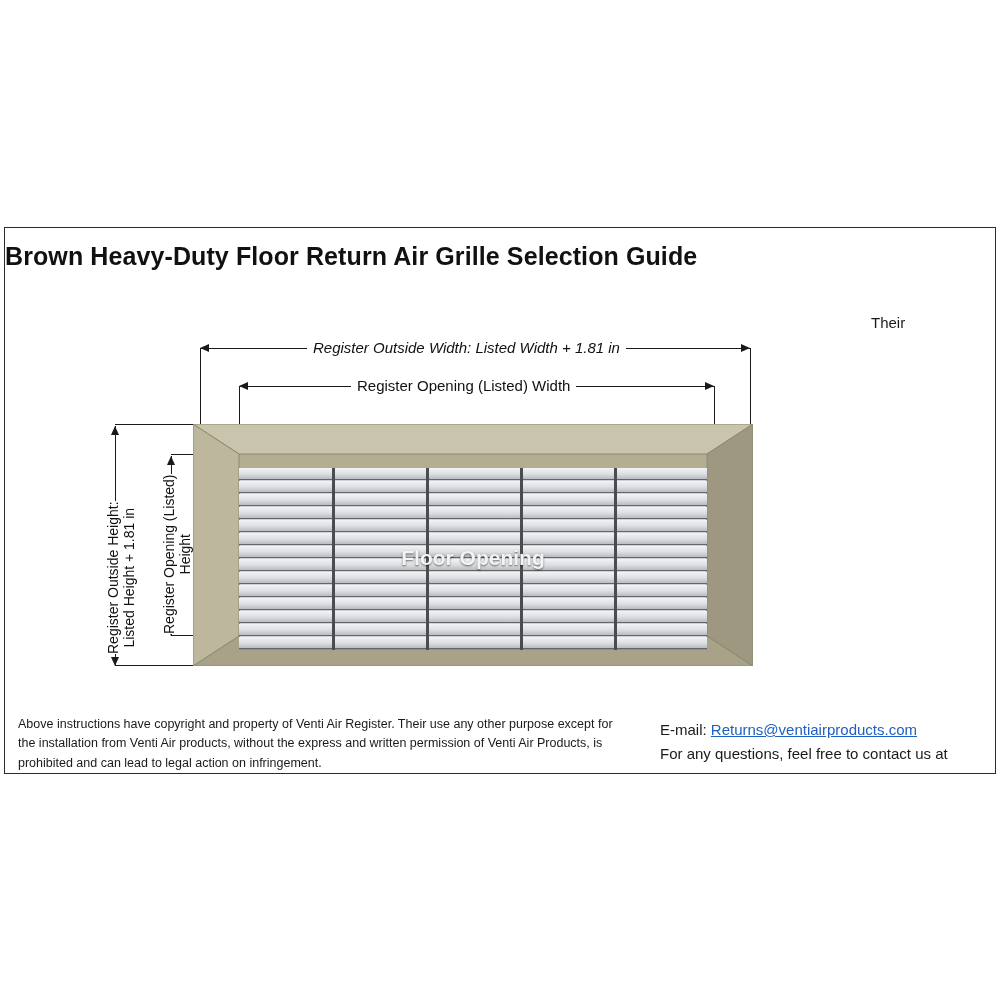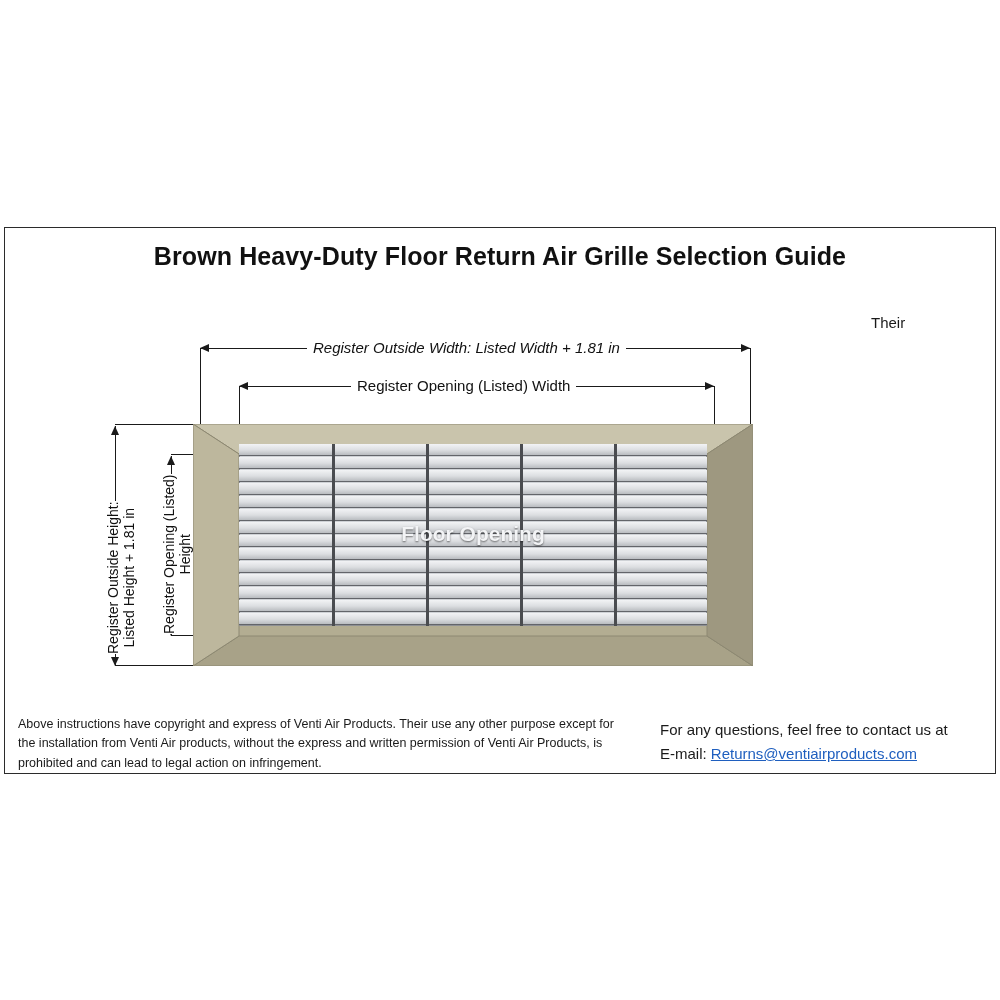--- a/index.html
+++ b/index.html
@@ -24,21 +24,21 @@
     border: 1px solid #2b2b2b;
     background: #ffffff;
     box-sizing: border-box;
   }
 
   #title {
     position: absolute;
     left: 0;
     top: 14px;
     width: 100%;
-    text-align: center;
+    text-align: left;
     font-size: 25px;
     font-weight: bold;
     color: #111111;
     letter-spacing: 0.1px;
   }
 
   #floor-label {
     position: absolute;
     left: 866px;
     top: 86px;
@@ -117,21 +117,21 @@
   }
   #grille-frame {
     position: absolute;
     inset: 0;
     background: #b3ad92;
     box-shadow: inset 0 0 0 1px #6f6a55;
   }
   #grille-inner {
     position: absolute;
     left: 46px;
-    top: 20px;
+    top: 44px;
     width: 468px;
     height: 182px;
     background: #cfd2d6;
     box-shadow: inset 0 0 0 1px #8d8f93;
     overflow: hidden;
   }
   .louver {
     position: absolute;
     left: 0;
     width: 100%;
@@ -263,22 +263,22 @@
 
       <div class="divider" style="left:93px;"></div>
       <div class="divider" style="left:187px;"></div>
       <div class="divider" style="left:281px;"></div>
       <div class="divider" style="left:375px;"></div>
 
       <div id="floor-opening-text">Floor Opening</div>
     </div>
   </div>
 
-  <div id="footer-left">Above instructions have copyright and express of Venti Air Products. Their use any other purpose except for the installation from Venti Air products, without the express and written permission of Venti Air Products, is prohibited and can lead to legal action on infringement.</div>
+  <div id="footer-left">Above instructions have copyright and property of Venti Air Register. Their use any other purpose except for the installation from Venti Air products, without the express and written permission of Venti Air Products, is prohibited and can lead to legal action on infringement.</div>
 
   <div id="footer-right">
-    <div>For any questions, feel free to contact us at</div>
     <div>
       <span>E-mail: </span><a href="#">Returns@ventiairproducts.com</a>
     </div>
+    <div>For any questions, feel free to contact us at</div>
   </div>
 
 </div>
 
 </body></html>

